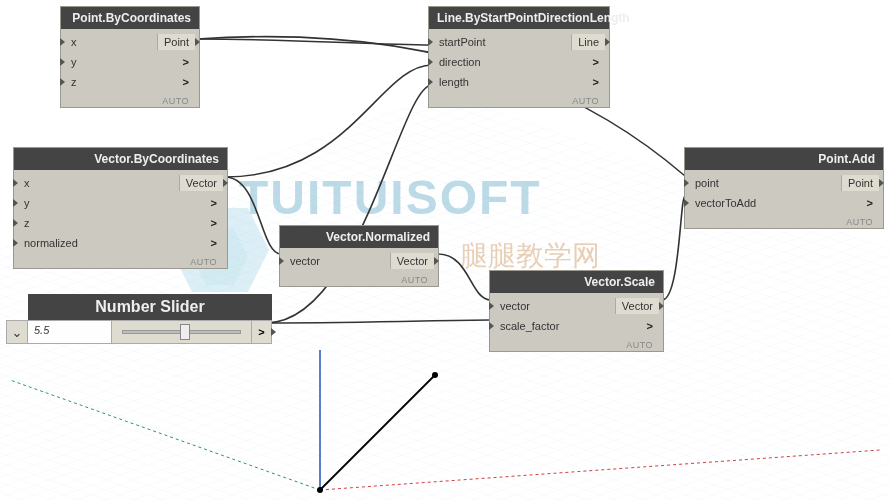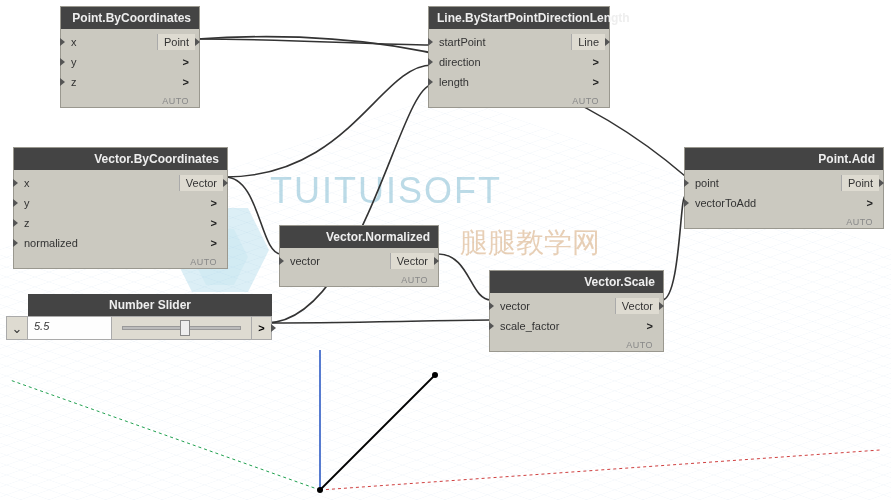--- a/index.html
+++ b/index.html
@@ -11,30 +11,30 @@
 .node-body{position:relative;padding:3px 4px}
 .node-row{display:flex;align-items:center;height:20px;position:relative}
 .port-in,.port-out{position:absolute;width:0;height:0;border-top:4px solid transparent;border-bottom:4px solid transparent}
 .port-in{left:-5px;border-left:5px solid #555}
 .port-out{right:-5px;border-left:5px solid #555}
 .in-label{padding-left:6px;flex:0 0 auto}
 .chev{margin-left:auto;margin-right:6px;font-weight:bold;color:#222}
 .out-label{margin-left:auto;background:#dedbd1;padding:2px 6px;border-left:1px solid #aaa}
 .auto{font-size:9px;color:#888;text-align:right;padding:1px 10px;letter-spacing:.5px}
 .slider-node{position:absolute;z-index:20;font-size:11px}
-.slider-header{background:#444;color:#eee;padding:4px 8px;font-size:12px;font-weight:bold;text-align:center;width:244px;margin-left:22px}
+.slider-header{background:#444;color:#eee;padding:4px 8px;font-size:16px;font-weight:bold;text-align:center;width:244px;margin-left:22px}
 .slider-body{display:flex;height:24px}
 .caret-box{width:22px;background:#dedbd1;border:1px solid #aaa;display:flex;align-items:center;justify-content:center;font-size:13px;color:#333;cursor:pointer}
 .val-box{width:84px;background:#fefefe;border:1px solid #aaa;border-left:none;padding:3px 6px;font-style:italic;color:#333}
 .track-box{width:140px;background:#dedbd1;border:1px solid #aaa;border-left:none;position:relative;display:flex;align-items:center}
 .track{position:absolute;left:10px;right:10px;height:4px;background:#bbb;border:1px solid #999}
 .thumb{position:absolute;width:10px;height:16px;background:#eee;border:1px solid #888;top:3px;left:68px}
 .out-box{width:20px;background:#dedbd1;border:1px solid #aaa;border-left:none;display:flex;align-items:center;justify-content:center;font-weight:bold;position:relative}
 .watermark{position:absolute;left:150px;top:170px;z-index:5;opacity:.4;pointer-events:none}
-.wm1{font-size:36px;font-weight:normal;color:#5aa6c4;letter-spacing:2px;margin-left:120px}
+.wm1{font-size:48px;font-weight:bold;color:#5aa6c4;letter-spacing:2px;margin-left:89px}
 .wm2{font-size:28px;color:#c78a4a;margin-left:310px;margin-top:12px}
 </style>
 </head>
 <body>
 
 <svg class="bg" width="891" height="500">
   <defs>
     <pattern id="g" width="20" height="20" patternUnits="userSpaceOnUse">
       <path d="M20 0H0V20" fill="none" stroke="#d0e0ef" stroke-width="0.5"></path>
     </pattern>

